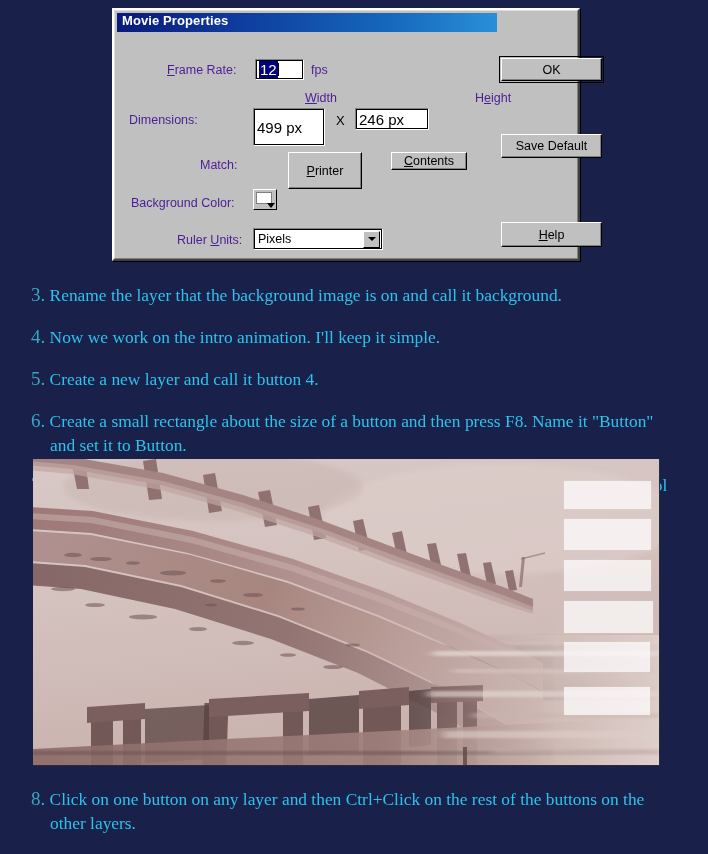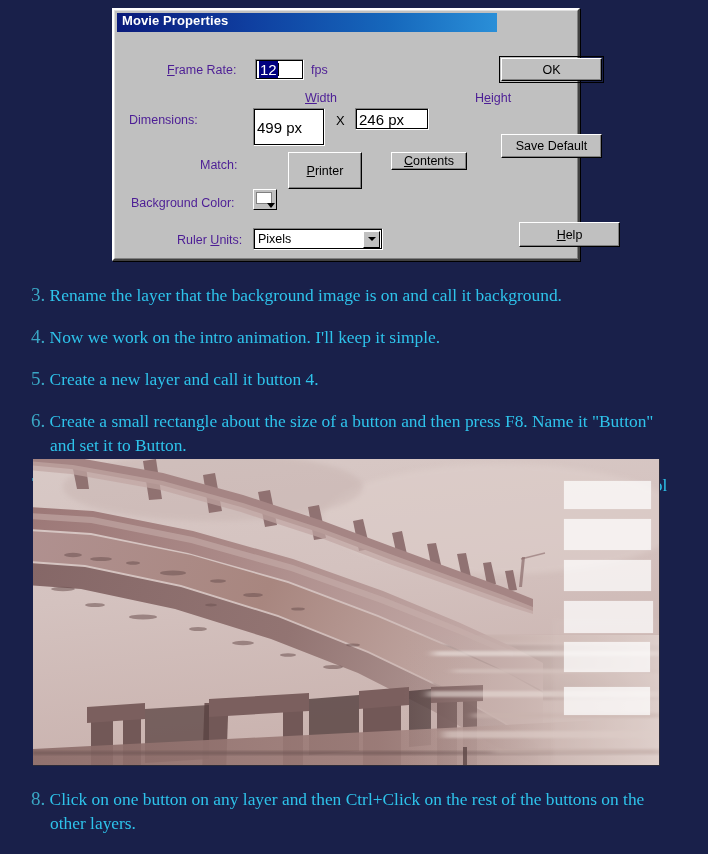--- a/index.html
+++ b/index.html
@@ -318,21 +318,21 @@
       <span class="combo-val">Pixels</span>
       <span class="combo-btn"></span>
     </div>
 
     <div class="btn default" style="left:351px; top:24px; width:101px; height:23px;">
       <span>OK</span>
     </div>
     <div class="btn" style="left:351px; top:100px; width:101px; height:24px;">
       <span>Save Default</span>
     </div>
-    <div class="btn" style="left:369px; top:188px; width:101px; height:25px;">
+    <div class="btn" style="left:351px; top:188px; width:101px; height:25px;">
       <span><u>H</u><span>elp</span></span>
     </div>
   </div>
 </div>
 
 <div class="steps">
   <p class="step"><span class="step-num">3.</span><span> Rename the layer that the background image is on and call it background.</span></p>
   <p class="step"><span class="step-num">4.</span><span> Now we work on the intro animation. I'll keep it simple.</span></p>
   <p class="step"><span class="step-num">5.</span><span> Create a new layer and call it button 4.</span></p>
   <p class="step"><span class="step-num">6.</span><span> Create a small rectangle about the size of a button and then press F8. Name it "Button" and set it to Button.</span></p>

